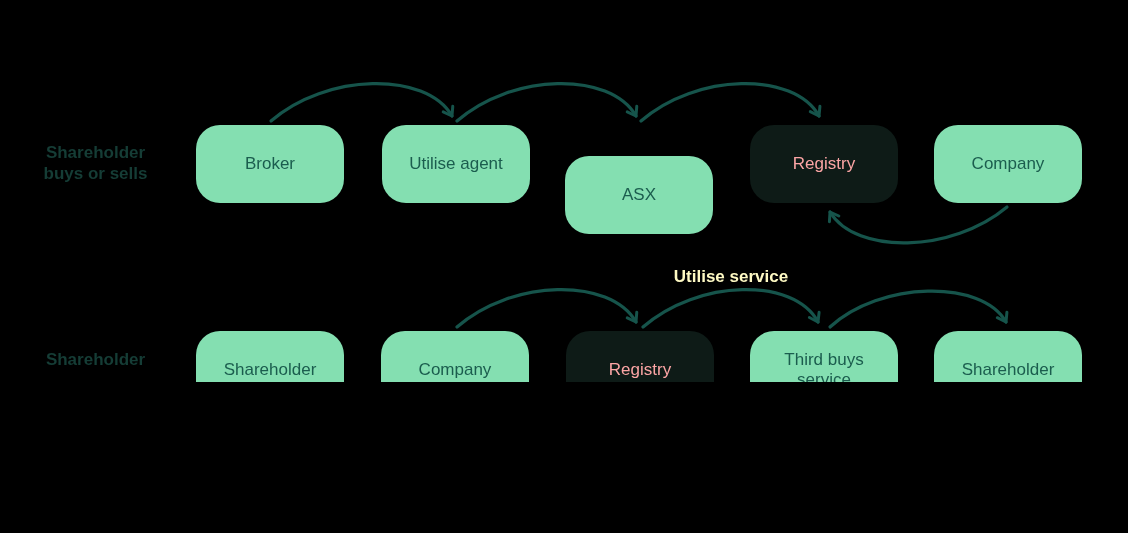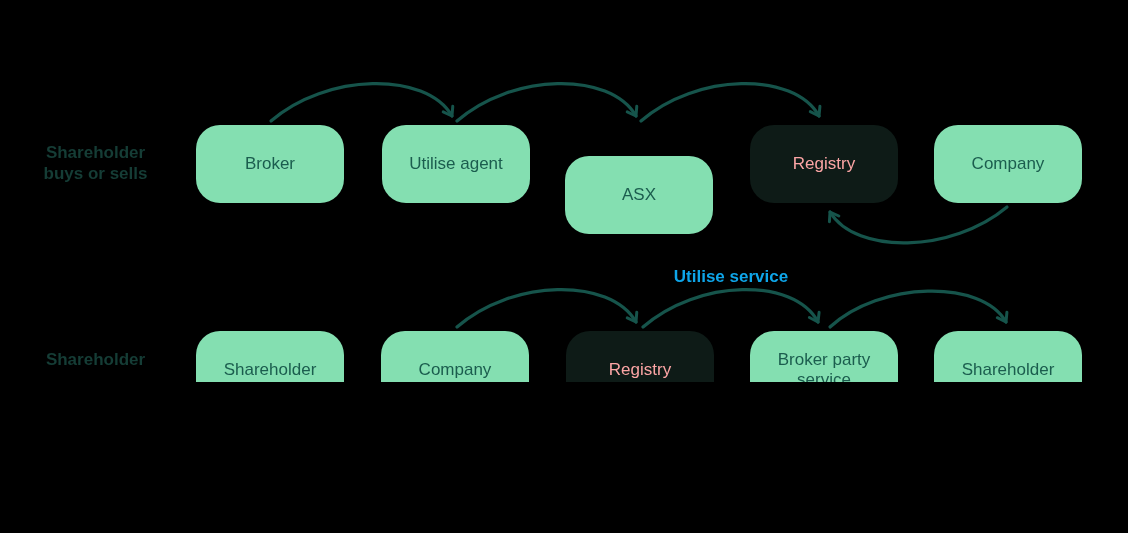--- a/index.html
+++ b/index.html
@@ -29,21 +29,21 @@
     left:18px;width:155px;
     text-align:center;
     color:#153d36;
     font-weight:bold;
     font-size:17px;line-height:21px;
   }
   .arclabel{
     position:absolute;
     width:170px;
     text-align:center;
-    color:#0ea5e9;
+    color:#fef9c3;
     font-weight:bold;
     font-size:17px;line-height:17px;
   }
 </style>
 </head>
 <body>
 
 <div id="canvas">
 
   <svg id="arrows" viewBox="0 0 1128 533" xmlns="http://www.w3.org/2000/svg">
@@ -93,21 +93,21 @@
   <div class="node green" style="left:196px;top:331px;">
     <span>Shareholder</span>
   </div>
   <div class="node green" style="left:381px;top:331px;">
     <span>Company</span>
   </div>
   <div class="node dark" style="left:566px;top:331px;">
     <span>Registry</span>
   </div>
   <div class="node green" style="left:750px;top:331px;">
-    <span>Broker party service</span>
+    <span>Third buys service</span>
   </div>
   <div class="node green" style="left:934px;top:331px;">
     <span>Shareholder</span>
   </div>
 
   <div class="arclabel" style="left:646px;top:268px;">Utilise service</div>
 
 </div>
 
 </body></html>

